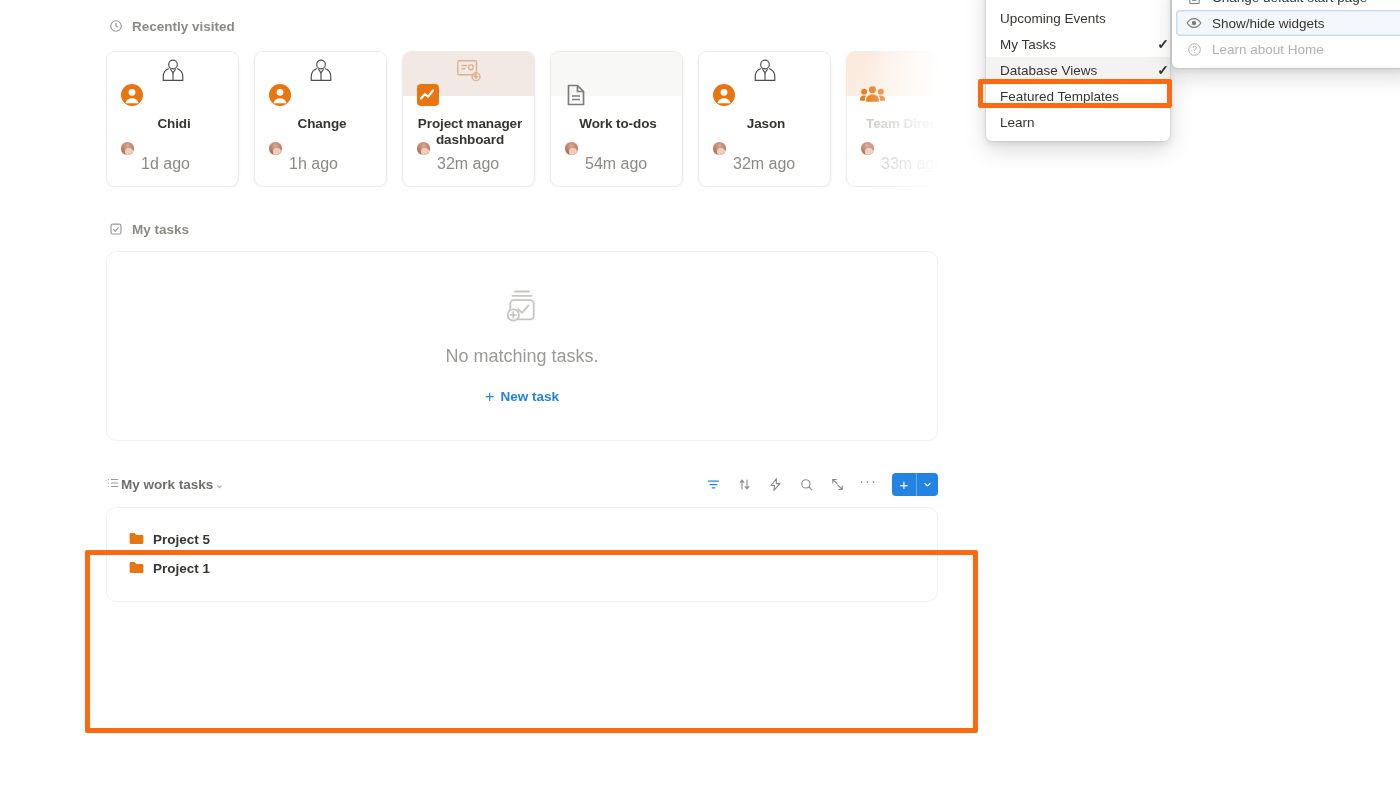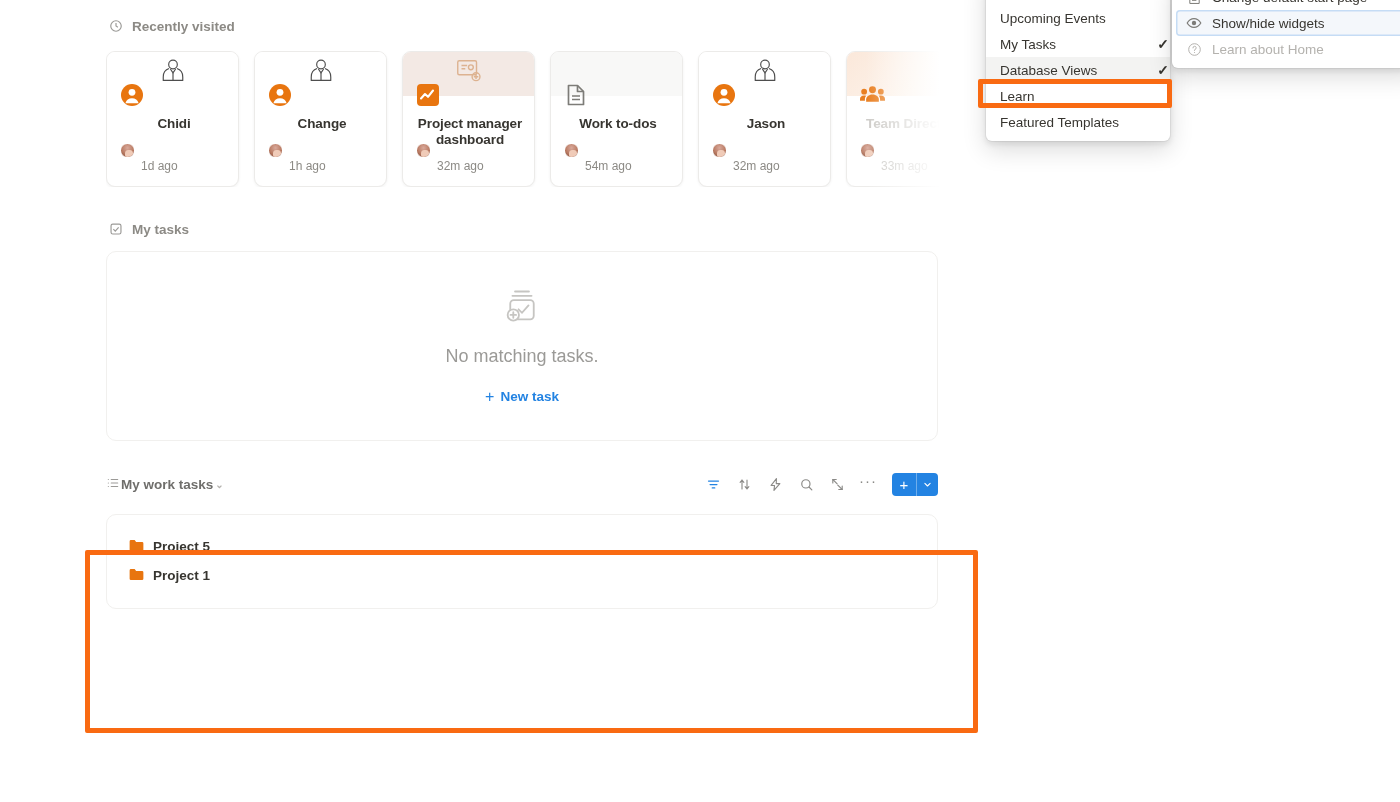--- a/index.html
+++ b/index.html
@@ -119,21 +119,21 @@
     flex: none;
     position: relative;
     overflow: hidden;
   }
   .rv-avatar::after{
     content:"";
     position:absolute; left:3.5px; top:6px; width:8px; height:9px;
     border-radius: 40% 40% 50% 50%;
     background:#f0cbb8;
   }
-  .rv-time { font-size: 12px; color: #8c8a85; margin-top: 32px; }
+  .rv-time { font-size: 16px; color: #8c8a85; margin-top: 32px; }
 
   .rvcard.faded .rv-title,
   .rvcard.faded .rv-time { color: #c9c7c3; }
   .rvcard.faded { opacity: .92; }
 
   .rail-fade {
     position: absolute;
     right: 0; top: 0;
     width: 80px; height: 136px;
     background: linear-gradient(to right, rgba(255,255,255,0) 0%, #ffffff 92%);
@@ -214,21 +214,21 @@
     display: flex; align-items: center; justify-content: center;
     color: #fff; font-size: 15px; line-height: 1;
   }
   .new-split .nd {
     width: 22px;
     display: flex; align-items: center; justify-content: center;
     color: #fff; font-size: 9px;
     border-left: 1px solid rgba(255,255,255,.35);
   }
   .dbview-body {
-    margin-top: 16px;
+    margin-top: 9px;
     border: 1px solid #f1f0ee;
     border-radius: 10px;
     background: #fff;
     padding: 17px 0 18px 0;
     min-height: 78px;
   }
   .db-row {
     display: flex; align-items: center; gap: 9px;
     height: 29px;
     padding-left: 22px;
@@ -577,25 +577,25 @@
     </div>
     <div class="menu-item">
       <span class="mi-label">My Tasks</span>
       <span class="check">✓</span>
     </div>
     <div class="menu-item hl">
       <span class="mi-label">Database Views</span>
       <span class="check">✓</span>
     </div>
     <div class="menu-item">
+      <span class="mi-label">Featured Templates</span>
+      <span class="check"></span>
+    </div>
+    <div class="menu-item">
       <span class="mi-label">Learn</span>
-      <span class="check"></span>
-    </div>
-    <div class="menu-item">
-      <span class="mi-label">Featured Templates</span>
       <span class="check"></span>
     </div>
   </div>
 <div class="menu" id="home-menu">
     <div class="menu-item">
       <span class="mi-icon">
         <svg width="15" height="15" viewBox="0 0 22 24" fill="none" stroke="currentColor" stroke-width="1.6" stroke-linejoin="round">
           <path d="M3.5 2.5h9l6 6v13h-15z"></path>
           <path d="M12.5 2.5v6h6"></path>
           <path d="M7 13h7M7 16.5h7"></path>

